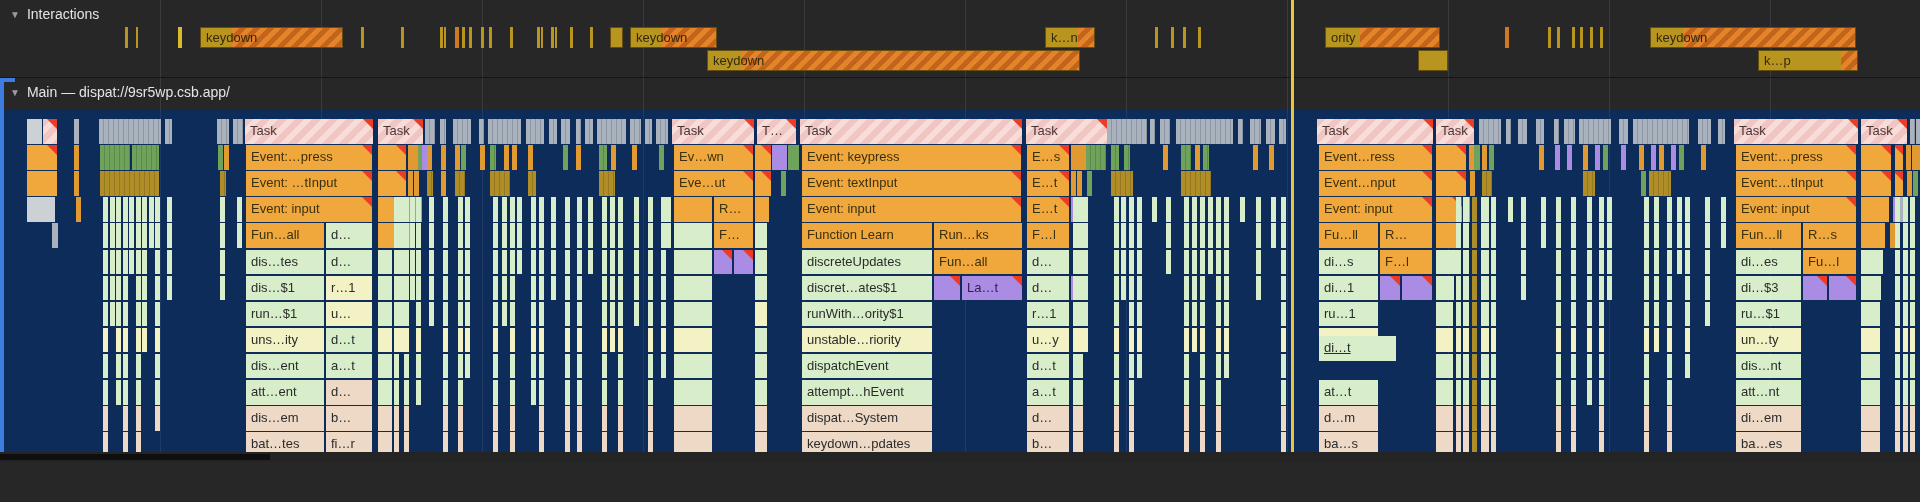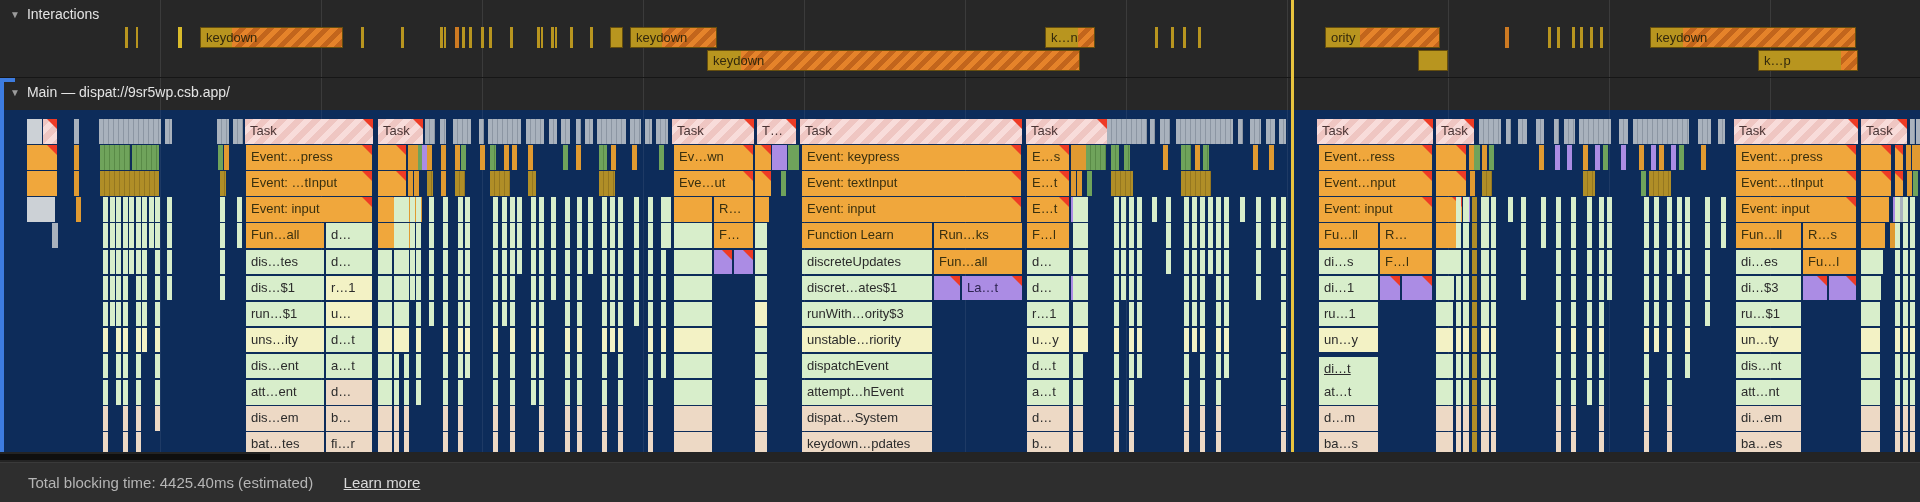--- a/index.html
+++ b/index.html
@@ -334,21 +334,21 @@
         <div class="seg c-g" style="left: 802px; top: 139.5px; width: 130px; height: 24.6px;">discreteUpdates</div>
         <div class="seg c-ev" style="left: 934px; top: 139.5px; width: 88px; height: 24.6px;">Fun…all</div>
         <div class="seg c-g" style="left: 1027px; top: 139.5px; width: 42px; height: 24.6px;">d…</div>
         <div class="seg c-g" style="left: 802px; top: 165.6px; width: 130px; height: 24.6px;">discret…ates$1</div>
         <div class="seg c-p" style="left: 934px; top: 165.6px; width: 26px; height: 24.6px;">
           <i class="tri"></i>
         </div>
         <div class="seg c-p" style="left: 962px; top: 165.6px; width: 60px; height: 24.6px;">La…t<i class="tri"></i></div>
         <div class="seg c-g" style="left: 1027px; top: 165.6px; width: 42px; height: 24.6px;">d…</div>
         <div class="seg c-p" style="left: 1071px; top: 165.6px; width: 4px; height: 24.6px;"></div>
-        <div class="seg c-g" style="left: 802px; top: 191.7px; width: 130px; height: 24.6px;">runWith…ority$3</div>
+        <div class="seg c-g" style="left: 802px; top: 191.7px; width: 130px; height: 24.6px;">runWith…ority$1</div>
         <div class="seg c-g" style="left: 1027px; top: 191.7px; width: 42px; height: 24.6px;">r…1</div>
         <div class="seg c-y" style="left: 802px; top: 217.8px; width: 130px; height: 24.6px;">unstable…riority</div>
         <div class="seg c-y" style="left: 1027px; top: 217.8px; width: 42px; height: 24.6px;">u…y</div>
         <div class="seg c-g" style="left: 802px; top: 243.9px; width: 130px; height: 24.6px;">dispatchEvent</div>
         <div class="seg c-g" style="left: 1027px; top: 243.9px; width: 42px; height: 24.6px;">d…t</div>
         <div class="seg c-g" style="left: 802px; top: 270px; width: 130px; height: 24.6px;">attempt…hEvent</div>
         <div class="seg c-g" style="left: 1027px; top: 270px; width: 42px; height: 24.6px;">a…t</div>
         <div class="seg c-t" style="left: 802px; top: 296.1px; width: 130px; height: 24.6px;">dispat…System</div>
         <div class="seg c-t" style="left: 1027px; top: 296.1px; width: 42px; height: 24.6px;">d…</div>
         <div class="seg c-t" style="left: 802px; top: 322.2px; width: 130px; height: 24.6px;">keydown…pdates</div>
@@ -401,21 +401,21 @@
           <i class="tri"></i>
         </div>
         <div class="seg c-p" style="left: 1402px; top: 165.6px; width: 30px; height: 24.6px;">
           <i class="tri"></i>
         </div>
         <div class="seg c-g" style="left: 1436px; top: 165.6px; width: 18px; height: 24.6px;"></div>
         <div class="seg c-g" style="left: 1319px; top: 191.7px; width: 59px; height: 24.6px;">ru…1</div>
         <div class="seg c-g" style="left: 1436px; top: 191.7px; width: 17px; height: 24.6px;"></div>
         <div class="seg c-y" style="left: 1319px; top: 217.8px; width: 59px; height: 24.6px;">un…y</div>
         <div class="seg c-y" style="left: 1436px; top: 217.8px; width: 17px; height: 24.6px;"></div>
-        <div class="seg c-g" style="left: 1319px; top: 247px; width: 59px; height: 24.6px; text-decoration: underline;">di…t</div>
+        <div class="seg c-g" style="left: 1319px; top: 226px; width: 77px; height: 24.6px; text-decoration: underline;">di…t</div>
         <div class="seg c-g" style="left: 1436px; top: 243.9px; width: 17px; height: 24.6px;"></div>
         <div class="seg c-g" style="left: 1319px; top: 270px; width: 59px; height: 24.6px;">at…t</div>
         <div class="seg c-g" style="left: 1436px; top: 270px; width: 17px; height: 24.6px;"></div>
         <div class="seg c-t" style="left: 1319px; top: 296.1px; width: 59px; height: 24.6px;">d…m</div>
         <div class="seg c-t" style="left: 1436px; top: 296.1px; width: 17px; height: 24.6px;"></div>
         <div class="seg c-t" style="left: 1319px; top: 322.2px; width: 59px; height: 24.6px;">ba…s</div>
         <div class="seg c-t" style="left: 1436px; top: 322.2px; width: 17px; height: 24.6px;"></div>
         <div class="seg c-grayb" style="left: 1479px; top: 9px; width: 22px; height: 24.6px;"></div>
         <div class="seg c-org" style="left: 1482px; top: 35.1px; width: 4px; height: 24.6px;"></div>
         <div class="seg c-grn" style="left: 1489px; top: 35.1px; width: 4px; height: 24.6px;"></div>
@@ -1075,17 +1075,13 @@
       </div>
   </div>
 
   <div id="blue-rail"></div>
   <div id="blue-notch"></div>
   <div id="playhead" style="left: 1291px;"></div>
 
   <div id="hscroll">
     <div class="thumb"></div>
   </div>
-  <div id="footer">
-    <span class="tbt">Total blocking time: 4425.40ms (estimated)</span>
-    <span class="learn">Learn more</span>
-  </div>
 </div>
 
 </body></html>

